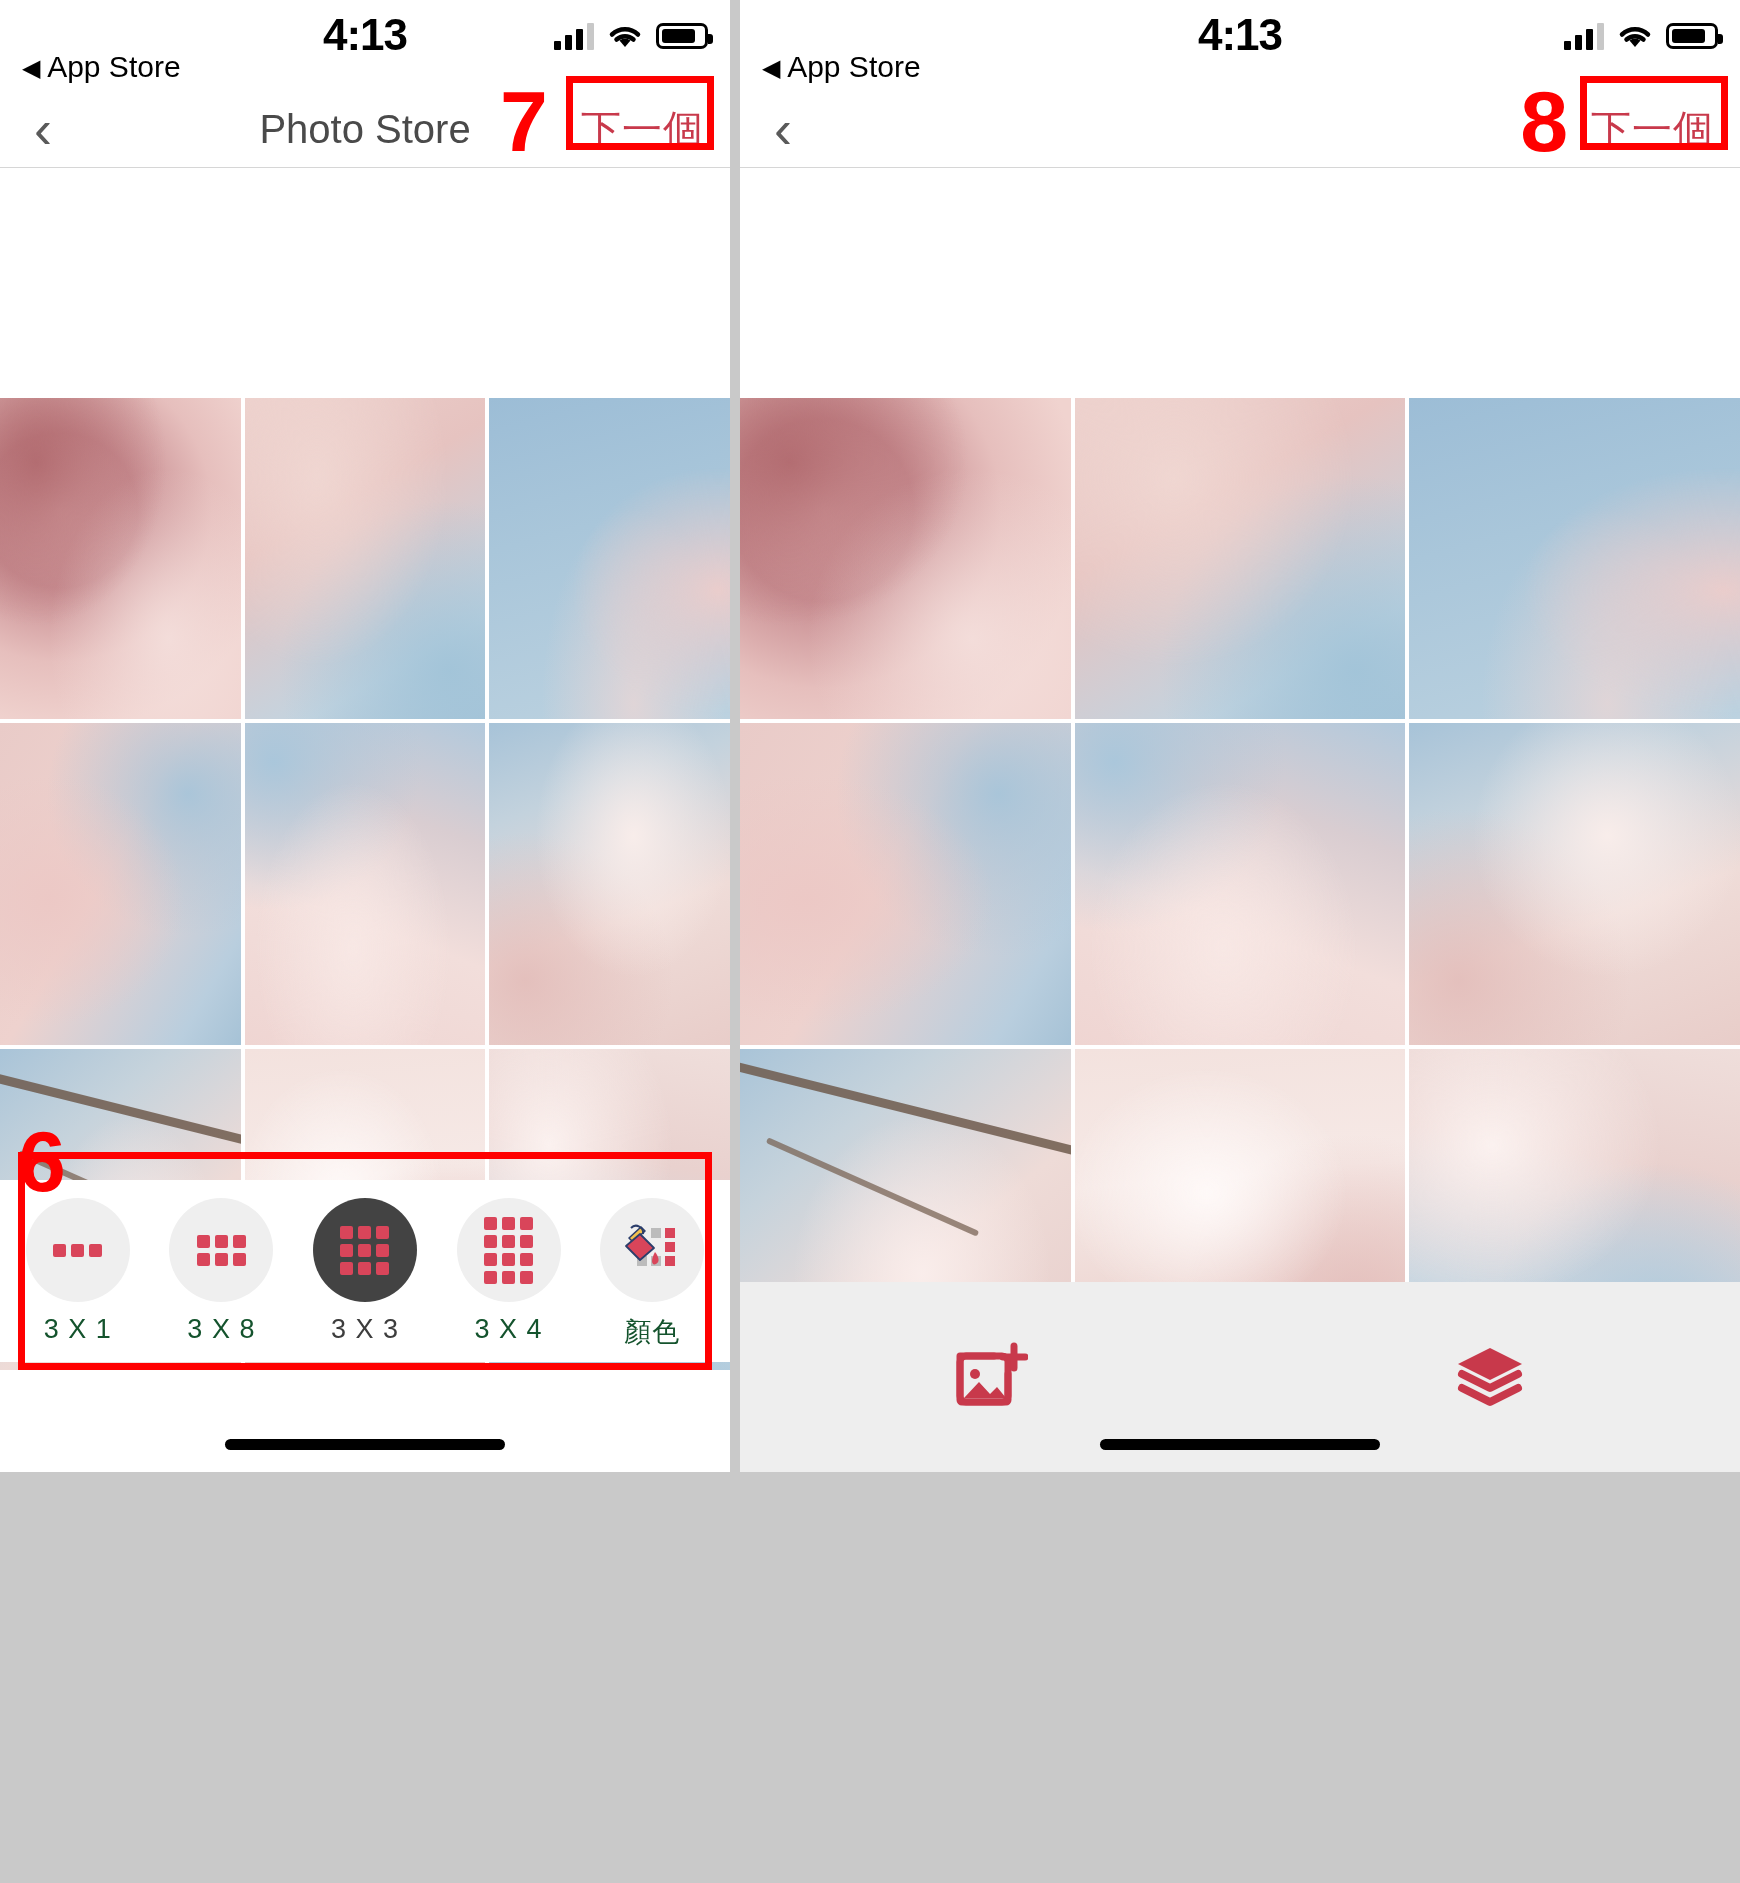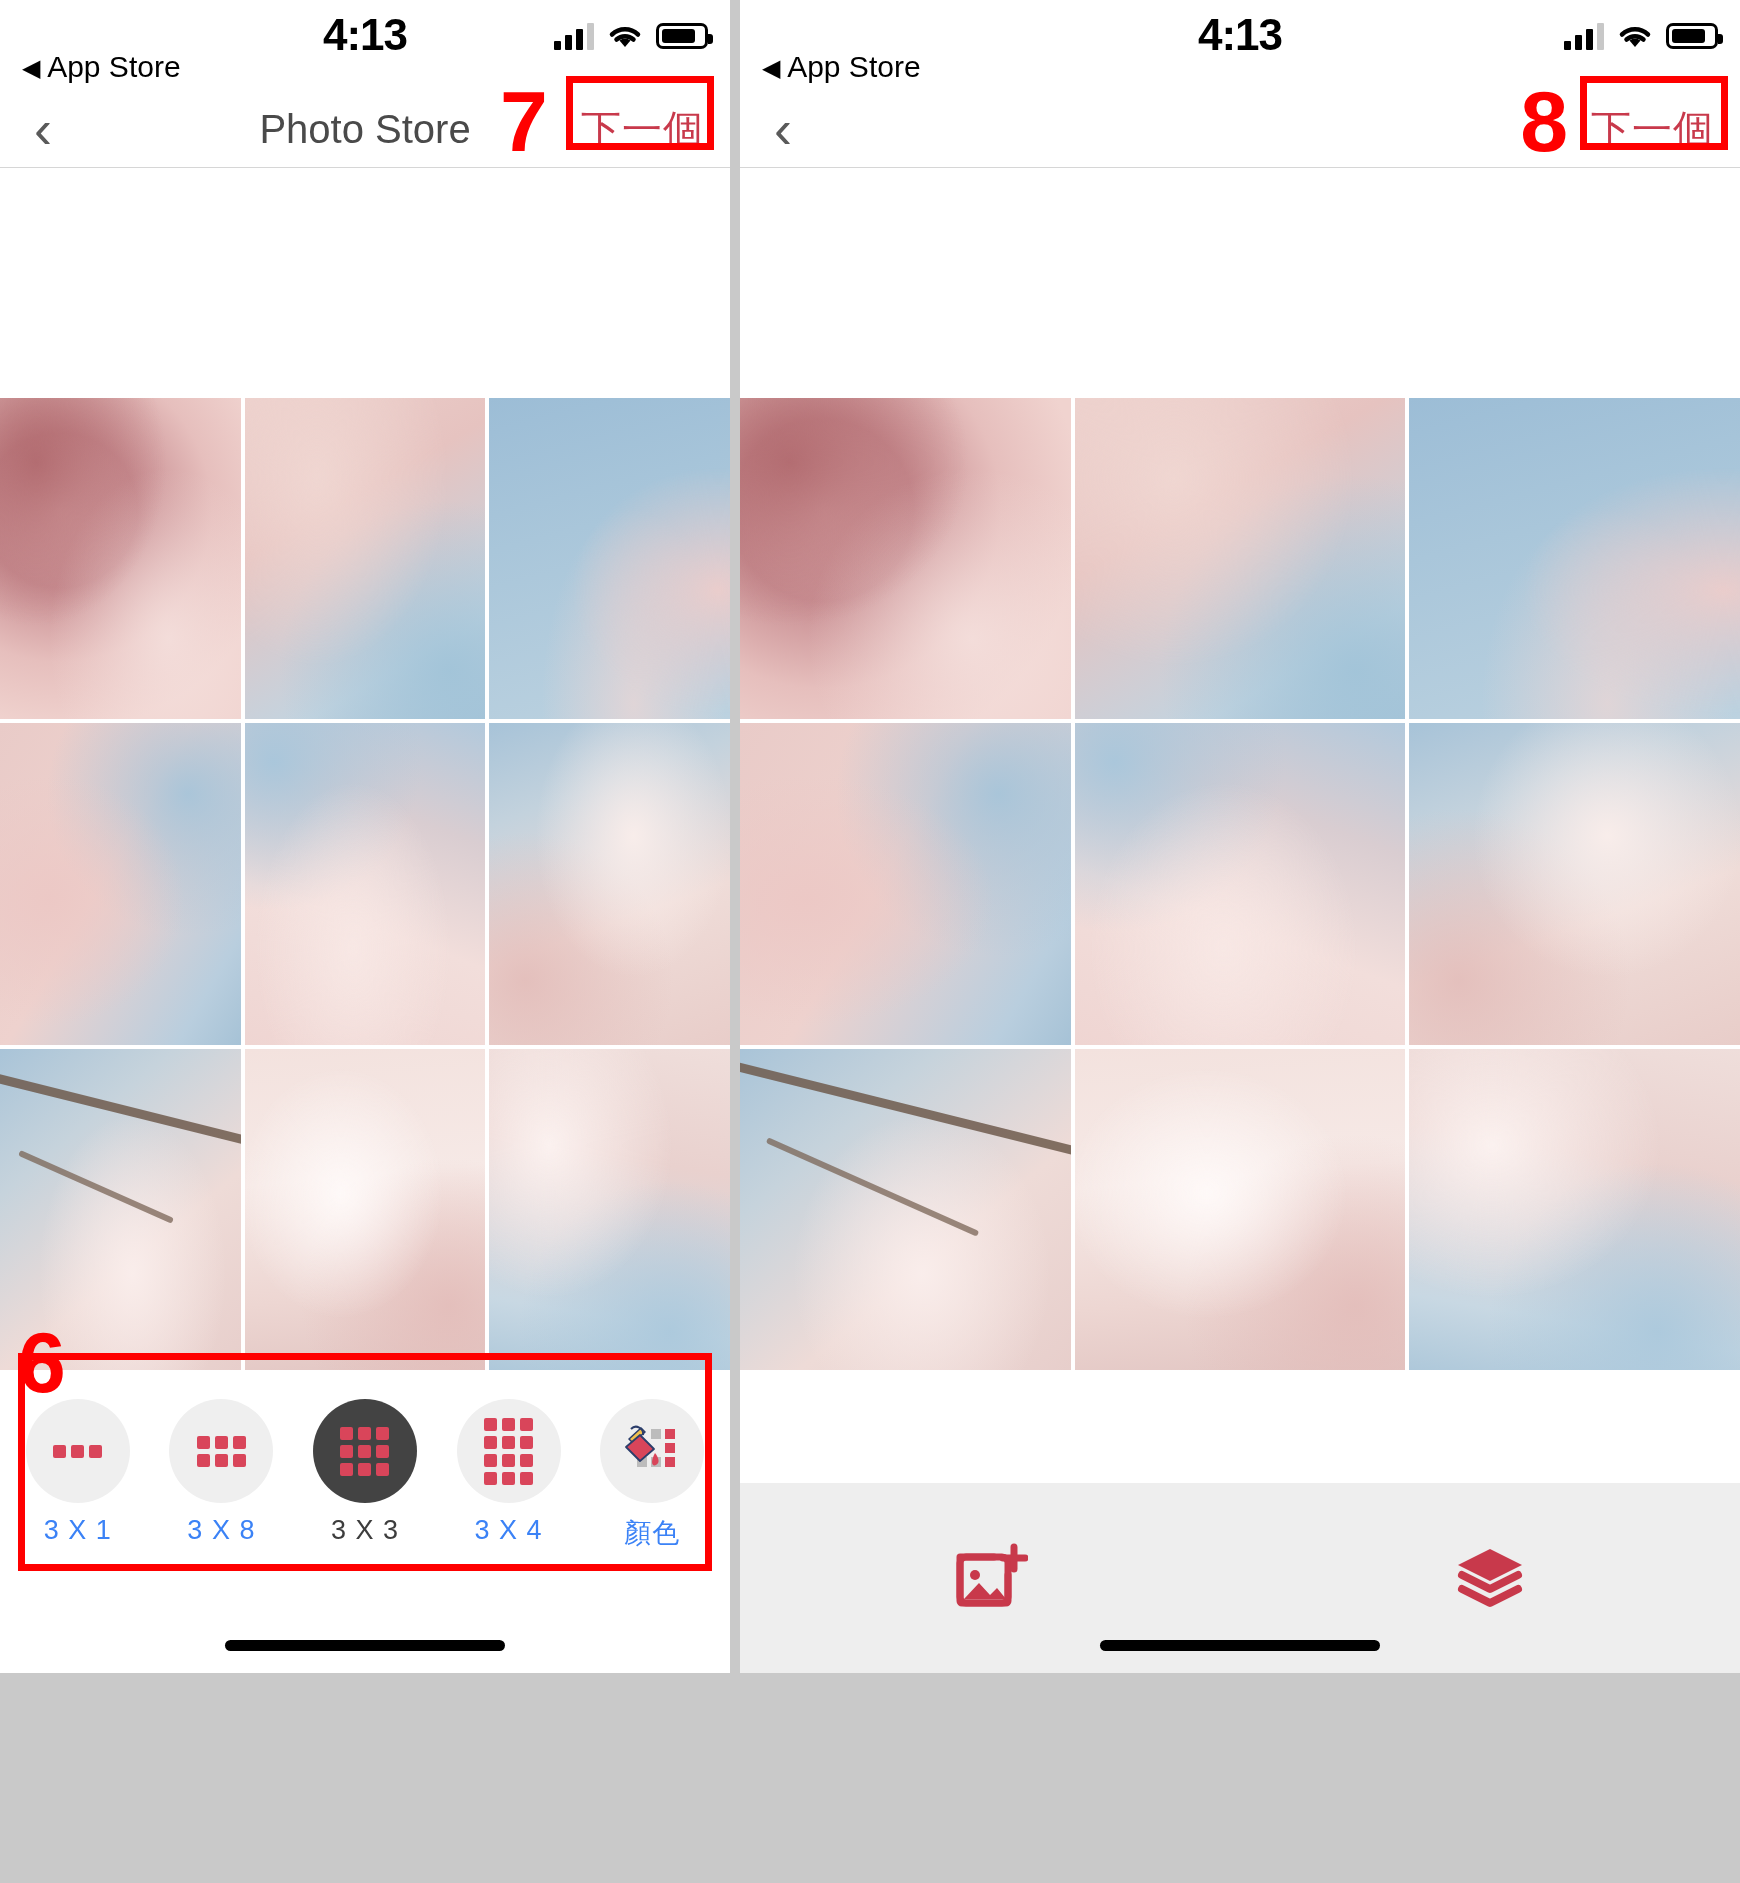--- a/index.html
+++ b/index.html
@@ -1,20 +1,20 @@
 <!DOCTYPE html>
 <html><head>
 <meta charset="utf-8">
 <style>
   * { margin:0; padding:0; box-sizing:border-box; }
   html,body { width:1740px; height:1883px; background:#c9c9c9; font-family:"Liberation Sans", sans-serif; }
 
   .wrap { position:relative; width:1740px; height:1883px; display:flex; }
 
-  .phone { position:relative; background:#ffffff; height:1673px; overflow:hidden; }
+  .phone { position:relative; background:#ffffff; height:1472px; overflow:hidden; }
   .phone-left { width:730px; }
   .divider { width:10px; background:#c9c9c9; height:1883px; }
   .phone-right { width:1000px; }
 
   
   .statusbar { position:relative; height:90px; }
   .sb-time {
     position:absolute; left:0; right:0; top:10px; text-align:center;
     font-size:44px; font-weight:bold; color:#000; letter-spacing:-1px;
   }
@@ -81,21 +81,21 @@
     position:absolute; left:0; bottom:0; width:100%;
     background:#ffffff; padding:18px 0 12px 0;
   }
   .tb-row { display:flex; justify-content:space-around; align-items:flex-start; padding:0 6px; }
   .tb-item { display:flex; flex-direction:column; align-items:center; width:116px; }
   .tb-circle {
     width:104px; height:104px; border-radius:50%; background:#efefef;
     display:flex; align-items:center; justify-content:center;
   }
   .tb-circle.active { background:#434343; }
-  .tb-label { margin-top:12px; font-size:27px; color:#3b82f6; font-weight:500; letter-spacing:1px; }
+  .tb-label { margin-top:12px; font-size:27px; color:#14532d; font-weight:500; letter-spacing:1px; }
   .tb-label.active { color:#3d3d3d; }
   .dotgrid { display:grid; gap:5px; }
   .dotgrid i { display:block; width:13px; height:13px; background:#d9455a; border-radius:2px; }
   .g31 { grid-template-columns:repeat(3,13px); grid-template-rows:13px; }
   .g32 { grid-template-columns:repeat(3,13px); grid-template-rows:repeat(2,13px); }
   .g33 { grid-template-columns:repeat(3,13px); grid-template-rows:repeat(3,13px); }
   .g34 { grid-template-columns:repeat(3,13px); grid-template-rows:repeat(4,13px); }
   .g35 { grid-template-columns:repeat(3,13px); grid-template-rows:repeat(5,13px); }
 
   .redbox-toolbar {

